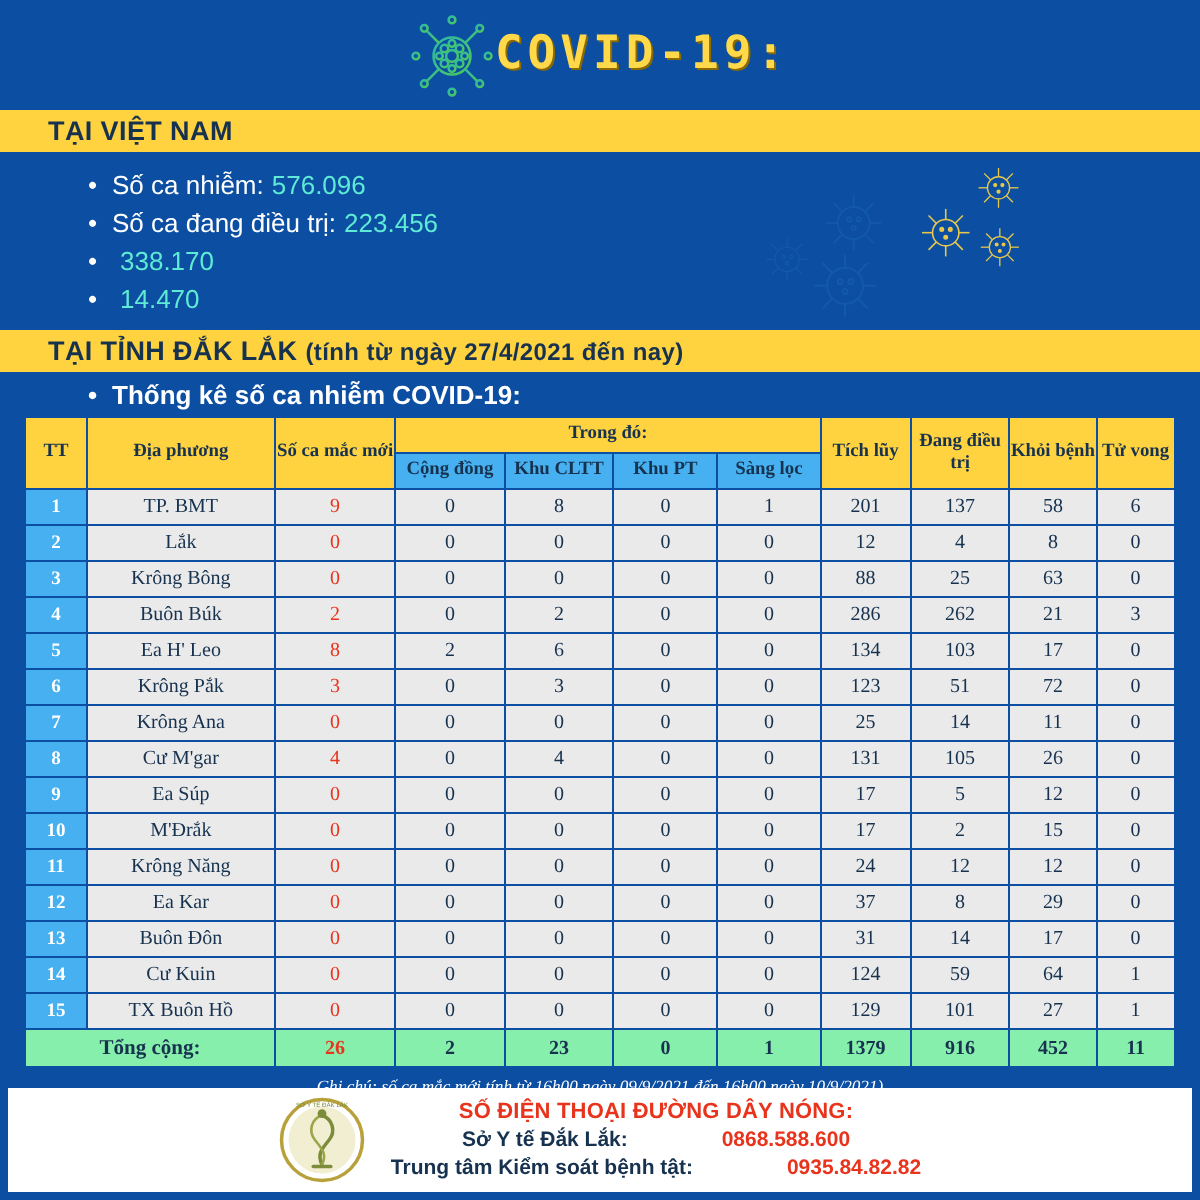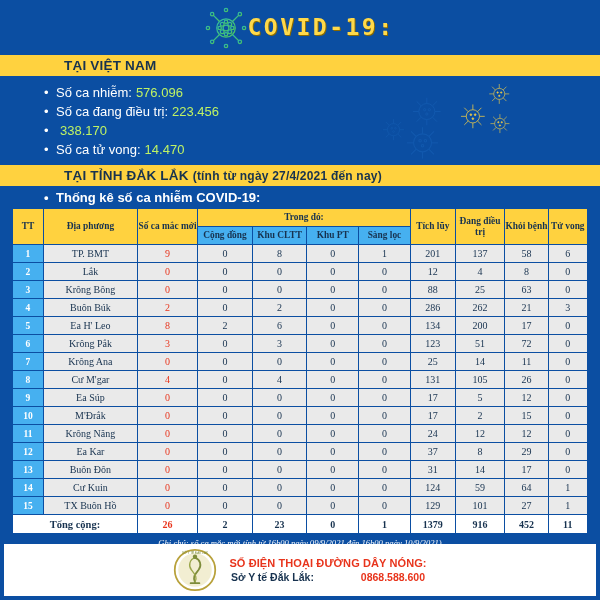--- a/index.html
+++ b/index.html
@@ -44,21 +44,21 @@
 
   
   .banner {
     background: #ffd23f;
     color: #17324f;
     font-weight: bold;
     font-size: 13.5px;
     height: 21px;
     display: flex;
     align-items: center;
-    padding-left: 64px;
+    padding-left: 24px;
     letter-spacing: .2px;
   }
   .banner .sub {
     font-size: 12px;
     font-weight: bold;
     margin-left: 4px;
   }
 
   
   .natl {
@@ -72,21 +72,21 @@
     font-size: 13px;
     color: #ffffff;
     line-height: 19px;
   }
   .bullet {
     width: 12px;
     flex: 0 0 12px;
     color: #ffffff;
     font-size: 13px;
   }
-  .stat-val { color: #bef264; margin-left: 4px; }
+  .stat-val { color: #5eead4; margin-left: 4px; }
 
   .deco-virus { position: absolute; pointer-events: none; }
 
   
   .table-head-line {
     display: flex;
     align-items: baseline;
     padding: 4px 0 3px 44px;
     color: #ffffff;
     font-size: 13px;
@@ -116,21 +116,21 @@
     font-weight: bold;
     font-size: 9.4px;
     line-height: 11px;
   }
   th.sub-blue { background: #46b0f0; }
   td { background: #eaeaea; font-size: 10px; }
   td.tt { background: #46b0f0; color: #ffffff; font-weight: bold; font-size: 9.5px; }
   td.place { text-align: center; font-size: 10px; }
   td.newcase { color: #e8341c; }
   tr.total td {
-    background: #ffffff;
+    background: #86efac;
     font-weight: bold;
     font-size: 10px;
     height: 18px;
   }
   tr.total td.total-label { text-align: center; font-size: 10.5px; }
   tr.total td.newcase { color: #e8341c; }
 
   .note {
     text-align: center;
     color: #ffffff;
@@ -323,21 +323,20 @@
       <span class="bullet">•</span>
       <span>Số ca đang điều trị:</span>
       <span class="stat-val">223.456</span>
     </div>
     <div class="stat-row">
       <span class="bullet">•</span>
       <span class="stat-val">338.170</span>
     </div>
     <div class="stat-row">
       <span class="bullet">•</span>
-      <span>Số ca tử vong:</span>
       <span class="stat-val">14.470</span>
     </div>
   </div>
 
   <div class="banner">
     <span>TẠI TỈNH ĐẮK LẮK</span>
     <span class="sub">(tính từ ngày 27/4/2021 đến nay)</span>
   </div>
 
   <div class="table-head-line">
@@ -433,21 +432,21 @@
           </tr>
           <tr>
             <td class="tt">5</td>
             <td class="place">Ea H' Leo</td>
             <td class="newcase">8</td>
             <td>2</td>
             <td>6</td>
             <td>0</td>
             <td>0</td>
             <td>134</td>
-            <td>200</td>
+            <td>103</td>
             <td>17</td>
             <td>0</td>
           </tr>
           <tr>
             <td class="tt">6</td>
             <td class="place">Krông Pắk</td>
             <td class="newcase">3</td>
             <td>0</td>
             <td>3</td>
             <td>0</td>
@@ -615,16 +614,20 @@
       <circle cx="50" cy="20" r="5" fill="#7d8c3a"></circle>
       <path d="M40 80 h20" stroke="#7d8c3a" stroke-width="4" stroke-linecap="round"></path>
       <text x="50" y="13" font-size="7" fill="#7d8c3a" text-anchor="middle" font-family="Liberation Sans, sans-serif">SỞ Y TẾ ĐẮK LẮK</text>
     </svg>
     <div class="footer-text">
       <div class="hot-title">SỐ ĐIỆN THOẠI ĐƯỜNG DÂY NÓNG:</div>
       <div class="hot-line">
         <span>Sở Y tế Đắk Lắk:</span>
         <span class="hot-num">0868.588.600</span>
       </div>
+      <div class="hot-line">
+        <span>Trung tâm Kiểm soát bệnh tật:</span>
+        <span class="hot-num">0935.84.82.82</span>
+      </div>
     </div>
   </div>
 
 </div>
 
 </body></html>

